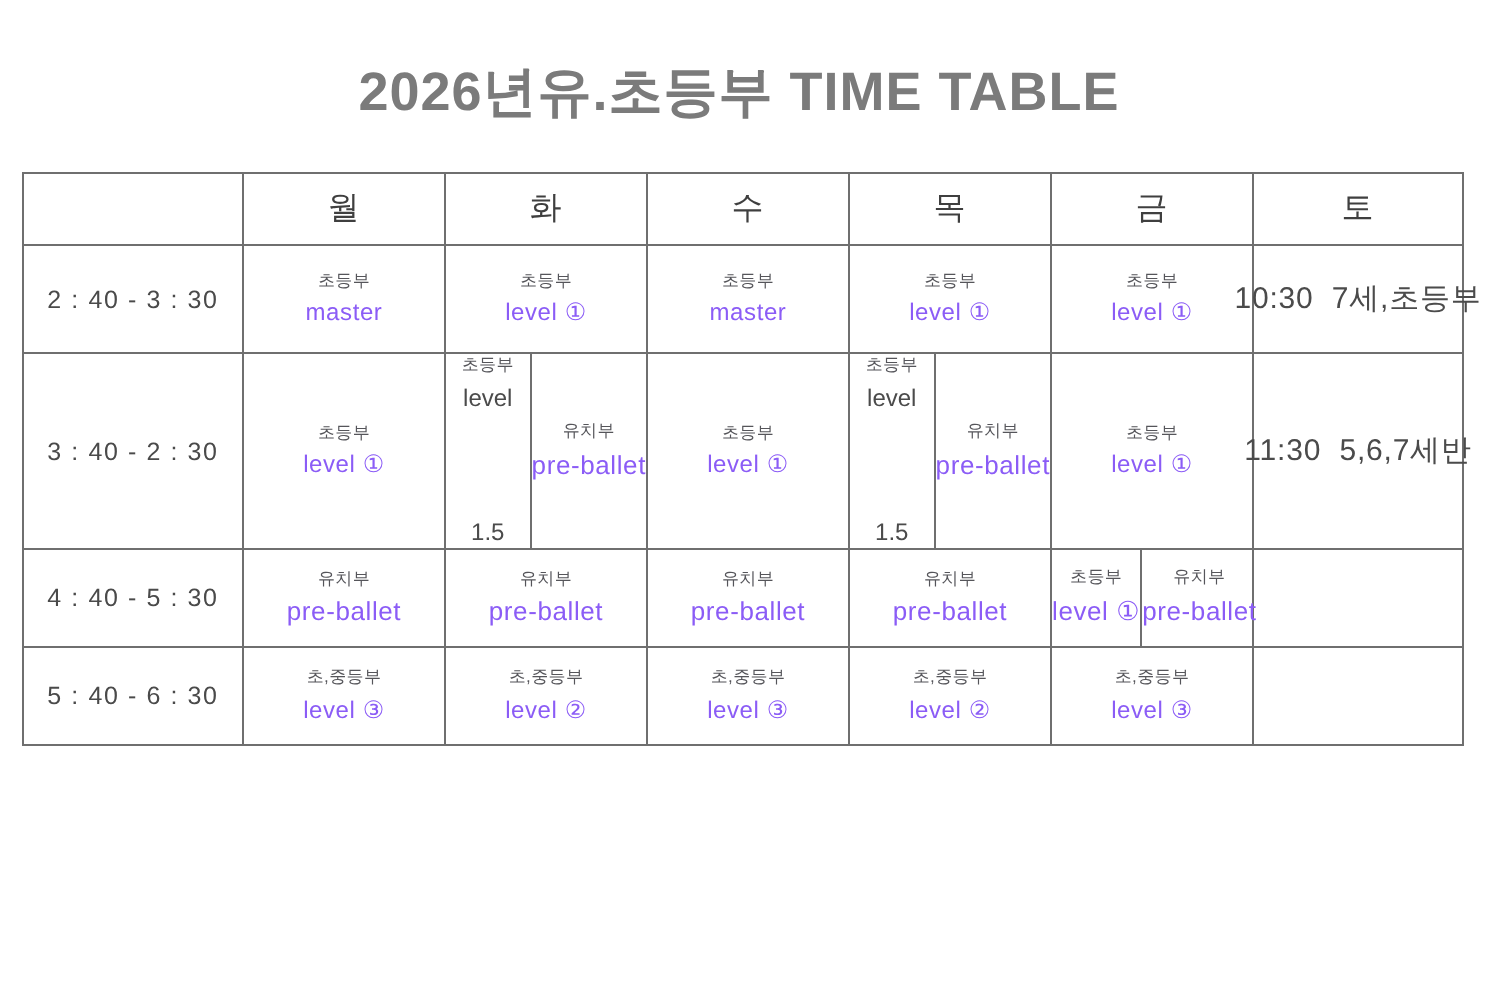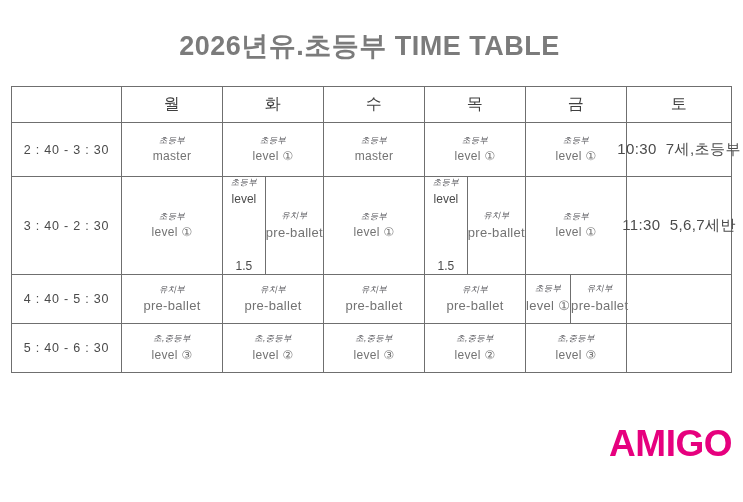--- a/index.html
+++ b/index.html
@@ -91,25 +91,24 @@
     justify-content: center;
     height: 100%;
     line-height: 1.25;
   }
   .cat {
     font-size: 8.5px;
     color: #55555a;
     letter-spacing: 0.2px;
     margin-bottom: 4px;
     white-space: nowrap;
-    font-style: italic;
   }
   .lvl {
     font-size: 12px;
-    color: #737373;
+    color: #8b5cf6;
     letter-spacing: 0.3px;
     white-space: nowrap;
   }
   .lvl.small { font-size: 13px; }
 
   
   td.split-cell { padding: 0; }
   .split {
     display: flex;
     height: 100%;
@@ -374,14 +373,13 @@
             <div class="empty-cell"></div>
           </td>
       </tr>
 
 
     </tbody>
   </table>
 </div>
 
 <div class="logo">
-  <span class="logo-top">AMIGO</span>
 </div>
 
 </body></html>

